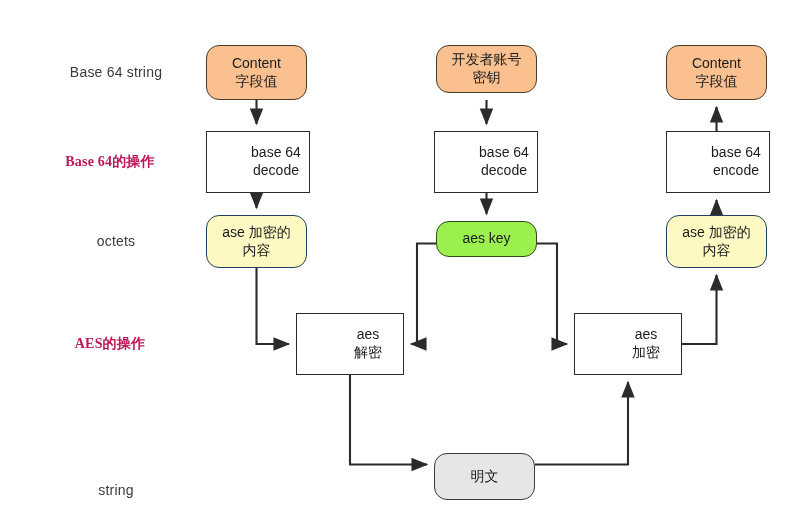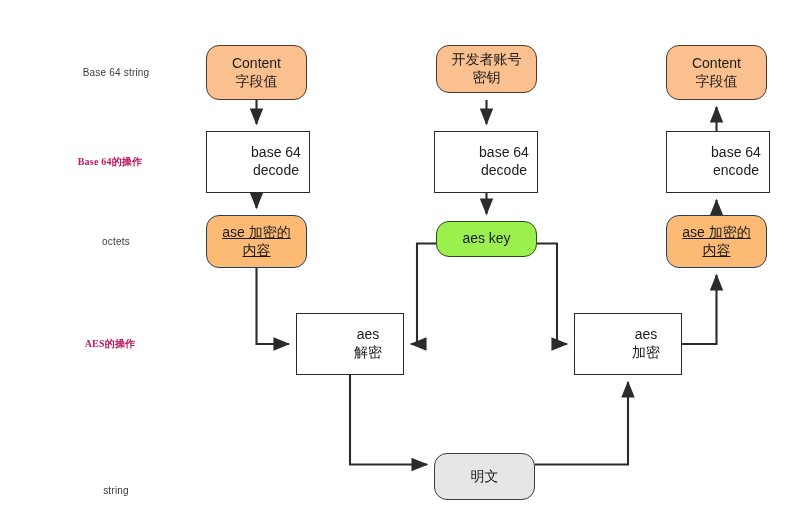--- a/index.html
+++ b/index.html
@@ -12,21 +12,21 @@
     width: 802px;
     height: 523px;
     background: #ffffff;
     font-family: "Liberation Sans", "DejaVu Sans", sans-serif;
     overflow: hidden;
   }
   
   .row-label {
     position: absolute;
     color: #3b3b3b;
-    font-size: 10px;
+    font-size: 14px;
     text-align: left;
     white-space: nowrap;
     transform: translate(-50%, -50%);
     letter-spacing: 0.2px;
   }
   .row-label.bold { font-weight: bold; color: #be185d; font-family: Liberation Serif, serif; }
 
   
   .node {
     position: absolute;
@@ -39,21 +39,21 @@
     font-size: 14px;
     color: #1c1c1c;
     white-space: pre-line;
   }
   .node .txt { display: block; width: 100%; }
 
   .node.rounded { border-radius: 13px; }
   .node.rect    { border-radius: 0; padding-left: 36px; }
 
   .n-orange { background: #fac08f; border: 1.6px solid #4a3b2a; }
-  .n-blue   { background: #fdba74; border: 1.6px solid #22405e; text-decoration: underline; }
+  .n-blue   { background: #fef9c3; border: 1.6px solid #22405e; }
   .n-green  { background: #9bf04e; border: 1.6px solid #2f4a15; }
   .n-gray   { background: #e6e6e6; border: 1.6px solid #3b3b3b; }
   .n-white  { background: #ffffff; border: 1.8px solid #2b2b2b; }
 
   
   #wires {
     position: absolute;
     left: 0; top: 0;
     width: 802px; height: 523px;
     pointer-events: none;

